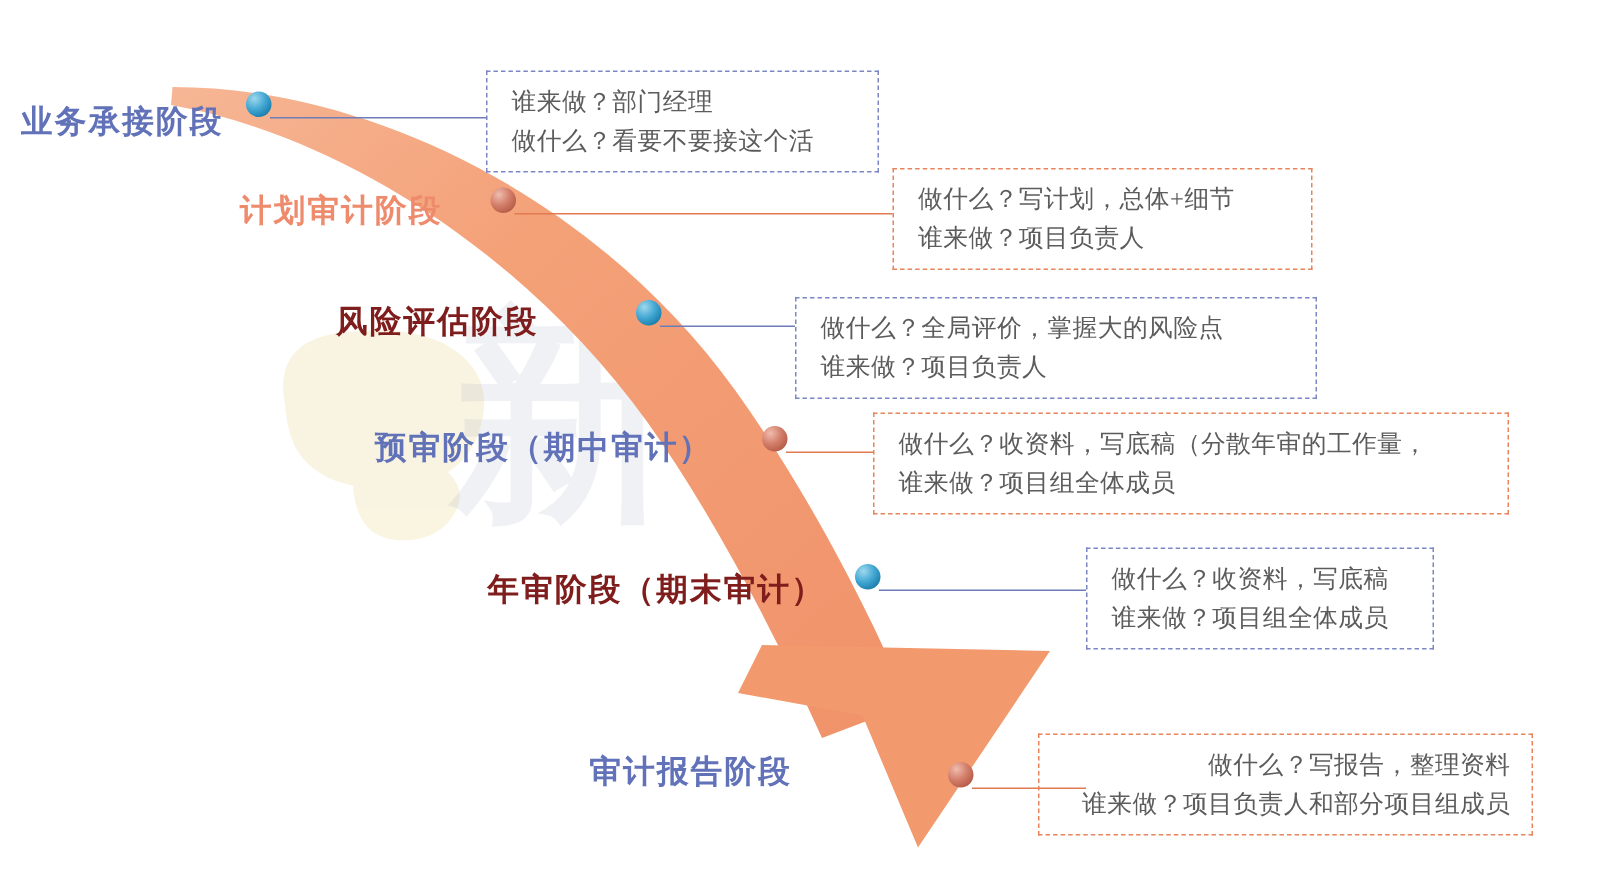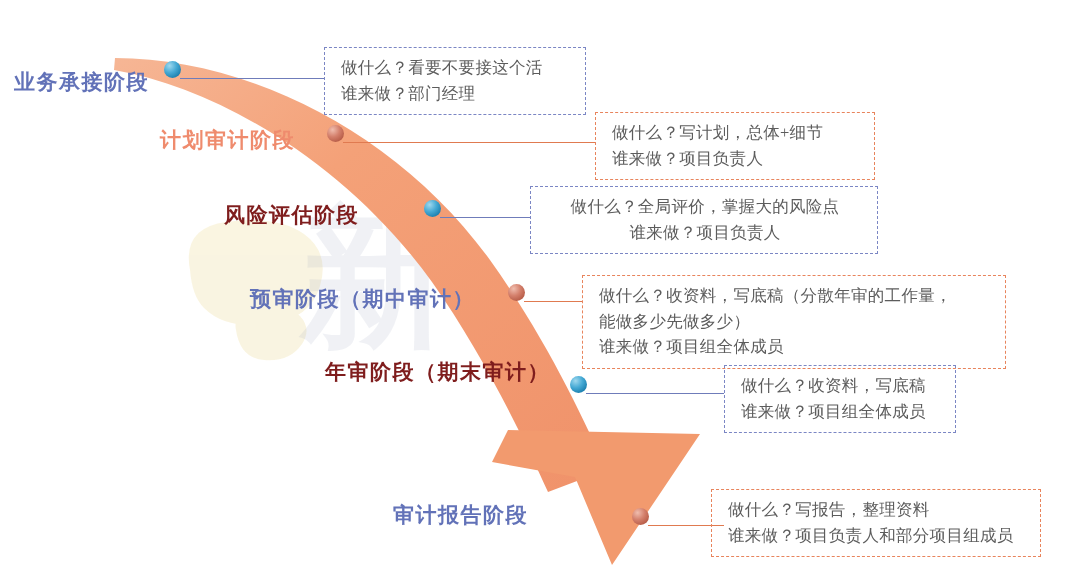--- a/index.html
+++ b/index.html
@@ -114,58 +114,57 @@
              L 612 565
              L 575 477
              L 492 462
              Z" fill="#f29a6e"></path>
   </svg>
 
   <div class="stage-label blue" style="left:14px; top:71px;">业务承接阶段</div>
   <div class="marker blue" style="left:164px; top:61px;"></div>
   <div class="connector blue" style="left:180px; top:78px; width:144px;"></div>
   <div class="info-box blue" style="left:324px; top:47px; width:262px;">
+    <span class="line">谁来做？部门经理</span>
     <span class="line">做什么？看要不要接这个活</span>
-    <span class="line">谁来做？部门经理</span>
   </div>
 
   <div class="stage-label salmon" style="left:160px; top:130px;">计划审计阶段</div>
   <div class="marker red" style="left:327px; top:125px;"></div>
   <div class="connector orange" style="left:343px; top:142px; width:252px;"></div>
   <div class="info-box orange" style="left:595px; top:112px; width:280px;">
     <span class="line">做什么？写计划，总体+细节</span>
     <span class="line">谁来做？项目负责人</span>
   </div>
 
   <div class="stage-label gold" style="left:224px; top:204px;">风险评估阶段</div>
   <div class="marker blue" style="left:424px; top:200px;"></div>
   <div class="connector blue" style="left:440px; top:217px; width:90px;"></div>
-  <div class="info-box blue" style="left:530px; top:186px; width:348px;text-align:center;">
+  <div class="info-box blue" style="left:530px; top:198px; width:348px;">
     <span class="line">做什么？全局评价，掌握大的风险点</span>
     <span class="line">谁来做？项目负责人</span>
   </div>
 
   <div class="stage-label blue" style="left:250px; top:288px;text-align:center;">预审阶段（期中审计）</div>
   <div class="marker red" style="left:508px; top:284px;"></div>
   <div class="connector orange" style="left:524px; top:301px; width:58px;"></div>
   <div class="info-box orange" style="left:582px; top:275px; width:424px;">
     <span class="line">做什么？收资料，写底稿（分散年审的工作量，</span>
-    <span class="line">能做多少先做多少）</span>
     <span class="line">谁来做？项目组全体成员</span>
   </div>
 
-  <div class="stage-label gold" style="left:325px; top:361px;">年审阶段（期末审计）</div>
+  <div class="stage-label gold" style="left:325px; top:383px;">年审阶段（期末审计）</div>
   <div class="marker blue" style="left:570px; top:376px;"></div>
   <div class="connector blue" style="left:586px; top:393px; width:138px;"></div>
   <div class="info-box blue" style="left:724px; top:365px; width:232px;">
     <span class="line">做什么？收资料，写底稿</span>
     <span class="line">谁来做？项目组全体成员</span>
   </div>
 
   <div class="stage-label blue" style="left:393px; top:504px;">审计报告阶段</div>
   <div class="marker red" style="left:632px; top:508px;"></div>
   <div class="connector orange" style="left:648px; top:525px; width:76px;"></div>
-  <div class="info-box orange" style="left:711px; top:489px; width:330px;">
+  <div class="info-box orange" style="left:692px; top:489px; width:330px;text-align:right;">
     <span class="line">做什么？写报告，整理资料</span>
     <span class="line">谁来做？项目负责人和部分项目组成员</span>
   </div>
 
 </div>
 
 </body></html>

